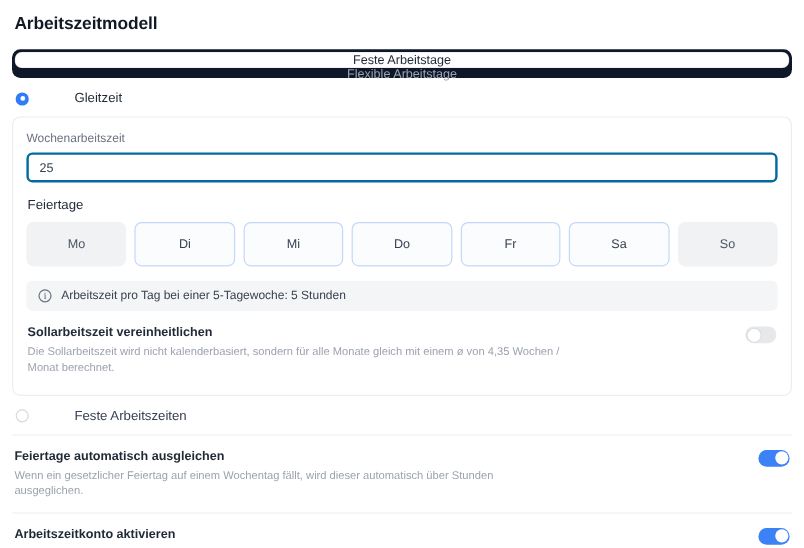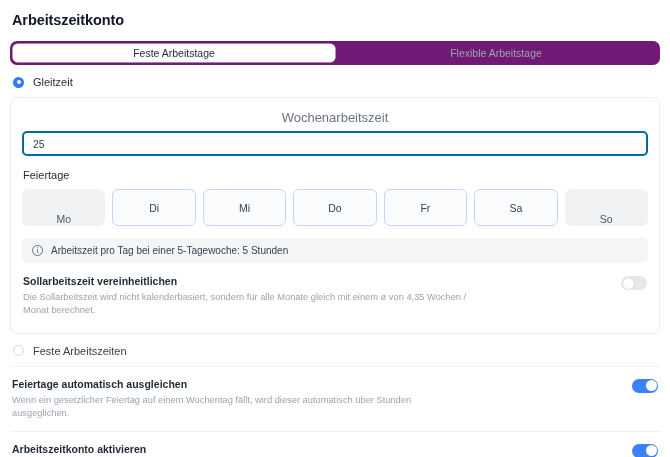--- a/index.html
+++ b/index.html
@@ -20,25 +20,26 @@
     color: #111827;
     letter-spacing: -0.1px;
     padding: 12px 0 0 2px;
     margin: 0;
   }
 
   
   .tabs {
     display: flex;
     margin-top: 13px;
-    background: #701a75;
+    background: #0f172a;
     border-radius: 7px;
     padding: 3px;
     height: 24px;
     align-items: stretch;
+    flex-direction: column;
   }
   .tab {
     flex: 1;
     display: flex;
     align-items: center;
     justify-content: center;
     font-size: 10.5px;
     border-radius: 5px;
     color: #9ca3af;
     cursor: pointer;
@@ -73,35 +74,34 @@
     left: 50%; top: 50%;
     width: 4px; height: 4px;
     margin: -2px 0 0 -2px;
     background: #ffffff;
     border-radius: 50%;
   }
   .radio.off {
     background: #ffffff;
     border: 1px solid #d6d9de;
   }
-  .radio-label { font-size: 11px; color: #1f2937; }
+  .radio-label { font-size: 11px; color: #1f2937; margin-left: 29px; }
   .radio-row.muted .radio-label { color: #374151; }
 
   
   .card {
     border: 1px solid #ededf0;
     border-radius: 7px;
     padding: 12px 11px 13px 11px;
     background: #ffffff;
   }
   .field-label {
-    font-size: 13px;
+    font-size: 10px;
     color: #6b7280;
     margin-bottom: 6px;
-    text-align: center;
   }
   .text-input {
     width: 100%;
     height: 25px;
     border: 2px solid #0369a1;
     border-radius: 5px;
     font-size: 10.5px;
     color: #374151;
     padding: 0 9px;
     font-family: "Liberation Sans", sans-serif;
@@ -129,21 +129,20 @@
   }
   .day.sel {
     background: #fbfcfe;
     border: 1px solid #c3d8f7;
     color: #374151;
   }
   .day.unsel {
     background: #f1f2f4;
     border: 1px solid #f1f2f4;
     color: #4b5563;
-    align-items: flex-end;
   }
 
   
   .info {
     margin-top: 12px;
     background: #f4f5f7;
     border-radius: 5px;
     height: 25px;
     display: flex;
     align-items: center;
@@ -203,21 +202,21 @@
   .toggle.on { background: #3b82f6; }
   .toggle.on .knob { right: 1.5px; }
   .toggle.off { background: #e6e8eb; }
   .toggle.off .knob { left: 1.5px; box-shadow: 0 0 1px rgba(0,0,0,.25); }
 </style>
 </head>
 <body>
 
 <div class="page">
 
-  <h1 class="page-title">Arbeitszeitkonto</h1>
+  <h1 class="page-title">Arbeitszeitmodell</h1>
 
   <div class="tabs">
     <div class="tab active">
       <span>Feste Arbeitstage</span>
     </div>
     <div class="tab">
       <span>Flexible Arbeitstage</span>
     </div>
   </div>
 

